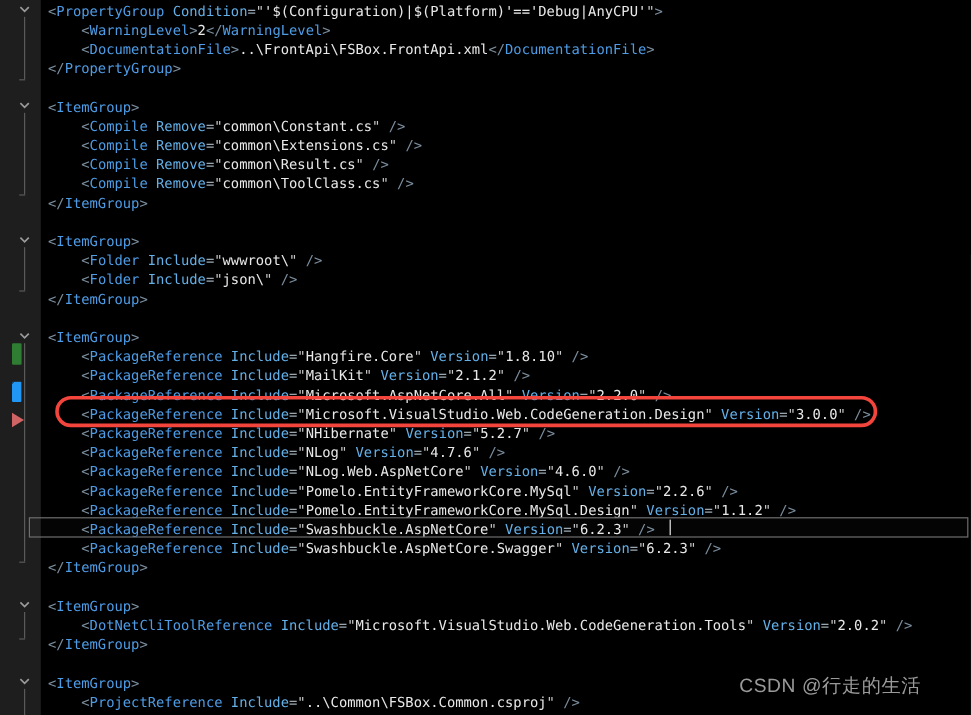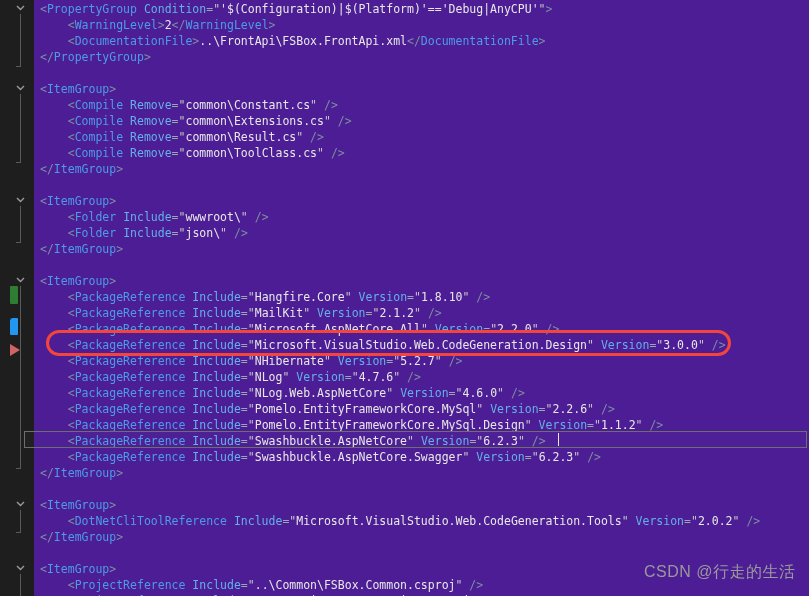--- a/index.html
+++ b/index.html
@@ -4,21 +4,21 @@
 <style>
   html, body {
     margin: 0;
     padding: 0;
     background: #1e1e1e;
   }
   #app {
     position: relative;
     width: 809px;
     height: 596px;
-    background: #4c1d95;
+    background: #000000;
     overflow: hidden;
     font-family: "DejaVu Sans Mono", "Liberation Mono", monospace;
   }
 
   
   .gutter {
     position: absolute;
     left: 0; top: 0;
     width: 34px; height: 596px;
     background: #1e1e1e;
@@ -187,15 +187,15 @@
       </div>
     </div>
 
   <div class="code" id="code"><div class="line" style="top: 1px;"><span></span><span class="br">&lt;</span><span class="tag">PropertyGroup</span><span class="val"> </span><span class="att">Condition</span><span class="eq">=</span><span class="qt">"</span><span class="val">'$(Configuration)|$(Platform)'=='Debug|AnyCPU'</span><span class="qt">"</span><span class="br">&gt;</span></div><div class="line" style="top: 17px;"><span>    </span><span class="br">&lt;</span><span class="tag">WarningLevel</span><span class="br">&gt;</span><span class="txt">2</span><span class="br">&lt;/</span><span class="tag">WarningLevel</span><span class="br">&gt;</span></div><div class="line" style="top: 33px;"><span>    </span><span class="br">&lt;</span><span class="tag">DocumentationFile</span><span class="br">&gt;</span><span class="txt">..\FrontApi\FSBox.FrontApi.xml</span><span class="br">&lt;/</span><span class="tag">DocumentationFile</span><span class="br">&gt;</span></div><div class="line" style="top: 49px;"><span></span><span class="br">&lt;/</span><span class="tag">PropertyGroup</span><span class="br">&gt;</span></div><div class="line" style="top: 81px;"><span></span><span class="br">&lt;</span><span class="tag">ItemGroup</span><span class="br">&gt;</span></div><div class="line" style="top: 97px;"><span>    </span><span class="br">&lt;</span><span class="tag">Compile</span><span class="val"> </span><span class="att">Remove</span><span class="eq">=</span><span class="qt">"</span><span class="val">common\Constant.cs</span><span class="qt">"</span><span class="br"> /&gt;</span></div><div class="line" style="top: 113px;"><span>    </span><span class="br">&lt;</span><span class="tag">Compile</span><span class="val"> </span><span class="att">Remove</span><span class="eq">=</span><span class="qt">"</span><span class="val">common\Extensions.cs</span><span class="qt">"</span><span class="br"> /&gt;</span></div><div class="line" style="top: 129px;"><span>    </span><span class="br">&lt;</span><span class="tag">Compile</span><span class="val"> </span><span class="att">Remove</span><span class="eq">=</span><span class="qt">"</span><span class="val">common\Result.cs</span><span class="qt">"</span><span class="br"> /&gt;</span></div><div class="line" style="top: 145px;"><span>    </span><span class="br">&lt;</span><span class="tag">Compile</span><span class="val"> </span><span class="att">Remove</span><span class="eq">=</span><span class="qt">"</span><span class="val">common\ToolClass.cs</span><span class="qt">"</span><span class="br"> /&gt;</span></div><div class="line" style="top: 161px;"><span></span><span class="br">&lt;/</span><span class="tag">ItemGroup</span><span class="br">&gt;</span></div><div class="line" style="top: 193px;"><span></span><span class="br">&lt;</span><span class="tag">ItemGroup</span><span class="br">&gt;</span></div><div class="line" style="top: 209px;"><span>    </span><span class="br">&lt;</span><span class="tag">Folder</span><span class="val"> </span><span class="att">Include</span><span class="eq">=</span><span class="qt">"</span><span class="val">wwwroot\</span><span class="qt">"</span><span class="br"> /&gt;</span></div><div class="line" style="top: 225px;"><span>    </span><span class="br">&lt;</span><span class="tag">Folder</span><span class="val"> </span><span class="att">Include</span><span class="eq">=</span><span class="qt">"</span><span class="val">json\</span><span class="qt">"</span><span class="br"> /&gt;</span></div><div class="line" style="top: 241px;"><span></span><span class="br">&lt;/</span><span class="tag">ItemGroup</span><span class="br">&gt;</span></div><div class="line" style="top: 273px;"><span></span><span class="br">&lt;</span><span class="tag">ItemGroup</span><span class="br">&gt;</span></div><div class="line" style="top: 289px;"><span>    </span><span class="br">&lt;</span><span class="tag">PackageReference</span><span class="val"> </span><span class="att">Include</span><span class="eq">=</span><span class="qt">"</span><span class="val">Hangfire.Core</span><span class="qt">"</span><span class="val"> </span><span class="att">Version</span><span class="eq">=</span><span class="qt">"</span><span class="val">1.8.10</span><span class="qt">"</span><span class="br"> /&gt;</span></div><div class="line" style="top: 305px;"><span>    </span><span class="br">&lt;</span><span class="tag">PackageReference</span><span class="val"> </span><span class="att">Include</span><span class="eq">=</span><span class="qt">"</span><span class="val">MailKit</span><span class="qt">"</span><span class="val"> </span><span class="att">Version</span><span class="eq">=</span><span class="qt">"</span><span class="val">2.1.2</span><span class="qt">"</span><span class="br"> /&gt;</span></div><div class="line" style="top: 321px;"><span>    </span><span class="br">&lt;</span><span class="tag">PackageReference</span><span class="val"> </span><span class="att">Include</span><span class="eq">=</span><span class="qt">"</span><span class="val">Microsoft.AspNetCore.All</span><span class="qt">"</span><span class="val"> </span><span class="att">Version</span><span class="eq">=</span><span class="qt">"</span><span class="val">2.2.0</span><span class="qt">"</span><span class="br"> /&gt;</span></div><div class="line" style="top: 337px;"><span>    </span><span class="br">&lt;</span><span class="tag">PackageReference</span><span class="val"> </span><span class="att">Include</span><span class="eq">=</span><span class="qt">"</span><span class="val">Microsoft.VisualStudio.Web.CodeGeneration.Design</span><span class="qt">"</span><span class="val"> </span><span class="att">Version</span><span class="eq">=</span><span class="qt">"</span><span class="val">3.0.0</span><span class="qt">"</span><span class="br"> /&gt;</span></div><div class="line" style="top: 353px;"><span>    </span><span class="br">&lt;</span><span class="tag">PackageReference</span><span class="val"> </span><span class="att">Include</span><span class="eq">=</span><span class="qt">"</span><span class="val">NHibernate</span><span class="qt">"</span><span class="val"> </span><span class="att">Version</span><span class="eq">=</span><span class="qt">"</span><span class="val">5.2.7</span><span class="qt">"</span><span class="br"> /&gt;</span></div><div class="line" style="top: 369px;"><span>    </span><span class="br">&lt;</span><span class="tag">PackageReference</span><span class="val"> </span><span class="att">Include</span><span class="eq">=</span><span class="qt">"</span><span class="val">NLog</span><span class="qt">"</span><span class="val"> </span><span class="att">Version</span><span class="eq">=</span><span class="qt">"</span><span class="val">4.7.6</span><span class="qt">"</span><span class="br"> /&gt;</span></div><div class="line" style="top: 385px;"><span>    </span><span class="br">&lt;</span><span class="tag">PackageReference</span><span class="val"> </span><span class="att">Include</span><span class="eq">=</span><span class="qt">"</span><span class="val">NLog.Web.AspNetCore</span><span class="qt">"</span><span class="val"> </span><span class="att">Version</span><span class="eq">=</span><span class="qt">"</span><span class="val">4.6.0</span><span class="qt">"</span><span class="br"> /&gt;</span></div><div class="line" style="top: 401px;"><span>    </span><span class="br">&lt;</span><span class="tag">PackageReference</span><span class="val"> </span><span class="att">Include</span><span class="eq">=</span><span class="qt">"</span><span class="val">Pomelo.EntityFrameworkCore.MySql</span><span class="qt">"</span><span class="val"> </span><span class="att">Version</span><span class="eq">=</span><span class="qt">"</span><span class="val">2.2.6</span><span class="qt">"</span><span class="br"> /&gt;</span></div><div class="line" style="top: 417px;"><span>    </span><span class="br">&lt;</span><span class="tag">PackageReference</span><span class="val"> </span><span class="att">Include</span><span class="eq">=</span><span class="qt">"</span><span class="val">Pomelo.EntityFrameworkCore.MySql.Design</span><span class="qt">"</span><span class="val"> </span><span class="att">Version</span><span class="eq">=</span><span class="qt">"</span><span class="val">1.1.2</span><span class="qt">"</span><span class="br"> /&gt;</span></div><div class="line" style="top: 433px;"><span>    </span><span class="br">&lt;</span><span class="tag">PackageReference</span><span class="val"> </span><span class="att">Include</span><span class="eq">=</span><span class="qt">"</span><span class="val">Swashbuckle.AspNetCore</span><span class="qt">"</span><span class="val"> </span><span class="att">Version</span><span class="eq">=</span><span class="qt">"</span><span class="val">6.2.3</span><span class="qt">"</span><span class="br"> /&gt;</span></div><div class="line" style="top: 449px;"><span>    </span><span class="br">&lt;</span><span class="tag">PackageReference</span><span class="val"> </span><span class="att">Include</span><span class="eq">=</span><span class="qt">"</span><span class="val">Swashbuckle.AspNetCore.Swagger</span><span class="qt">"</span><span class="val"> </span><span class="att">Version</span><span class="eq">=</span><span class="qt">"</span><span class="val">6.2.3</span><span class="qt">"</span><span class="br"> /&gt;</span></div><div class="line" style="top: 465px;"><span></span><span class="br">&lt;/</span><span class="tag">ItemGroup</span><span class="br">&gt;</span></div><div class="line" style="top: 497px;"><span></span><span class="br">&lt;</span><span class="tag">ItemGroup</span><span class="br">&gt;</span></div><div class="line" style="top: 513px;"><span>    </span><span class="br">&lt;</span><span class="tag">DotNetCliToolReference</span><span class="val"> </span><span class="att">Include</span><span class="eq">=</span><span class="qt">"</span><span class="val">Microsoft.VisualStudio.Web.CodeGeneration.Tools</span><span class="qt">"</span><span class="val"> </span><span class="att">Version</span><span class="eq">=</span><span class="qt">"</span><span class="val">2.0.2</span><span class="qt">"</span><span class="br"> /&gt;</span></div><div class="line" style="top: 529px;"><span></span><span class="br">&lt;/</span><span class="tag">ItemGroup</span><span class="br">&gt;</span></div><div class="line" style="top: 561px;"><span></span><span class="br">&lt;</span><span class="tag">ItemGroup</span><span class="br">&gt;</span></div><div class="line" style="top: 577px;"><span>    </span><span class="br">&lt;</span><span class="tag">ProjectReference</span><span class="val"> </span><span class="att">Include</span><span class="eq">=</span><span class="qt">"</span><span class="val">..\Common\FSBox.Common.csproj</span><span class="qt">"</span><span class="br"> /&gt;</span></div><div class="line" style="top: 593px;"><span>    </span><span class="br">&lt;</span><span class="tag">ProjectReference</span><span class="val"> </span><span class="att">Include</span><span class="eq">=</span><span class="qt">"</span><span class="val">..\FSEntity\FSBox.Entity.csproj</span><span class="qt">"</span><span class="br"> /&gt;</span></div></div>
 
   <div class="annot-box" id="annot-box" style="left: 46px; top: 330px; width: 685px; height: 26px; border-color: rgb(244, 69, 60);"></div>
 
   <div class="current-line" id="current-line" style="left: 24px; top: 431px; width: 783px; height: 17px;"></div>
   <div class="caret" id="caret" style="left: 558px; top: 433px; height: 13px;"></div>
 
-  <div class="watermark" id="watermark" style="left: 616px; top: 562px; margin-left: 28px;">CSDN @行走的生活</div>
+  <div class="watermark" id="watermark" style="left: 616px; top: 562px;">CSDN @行走的生活</div>
 
 </div>
 
 </body></html>

